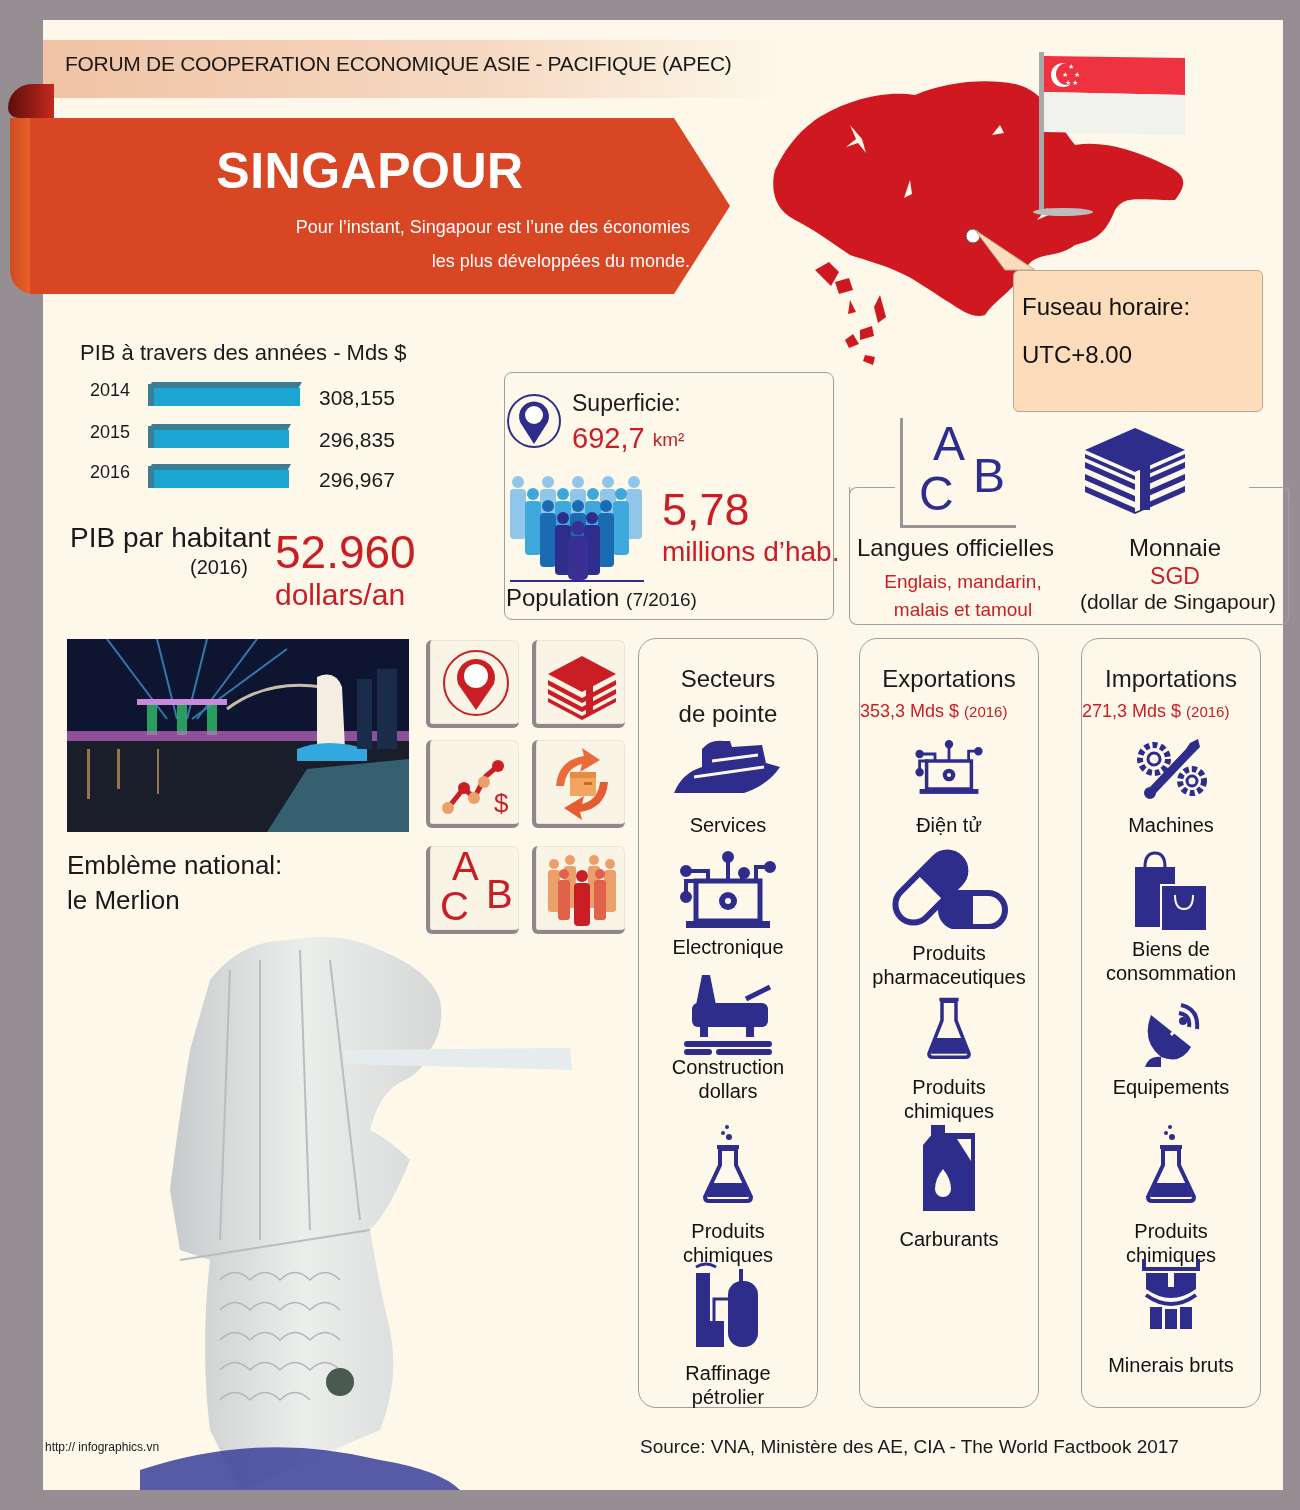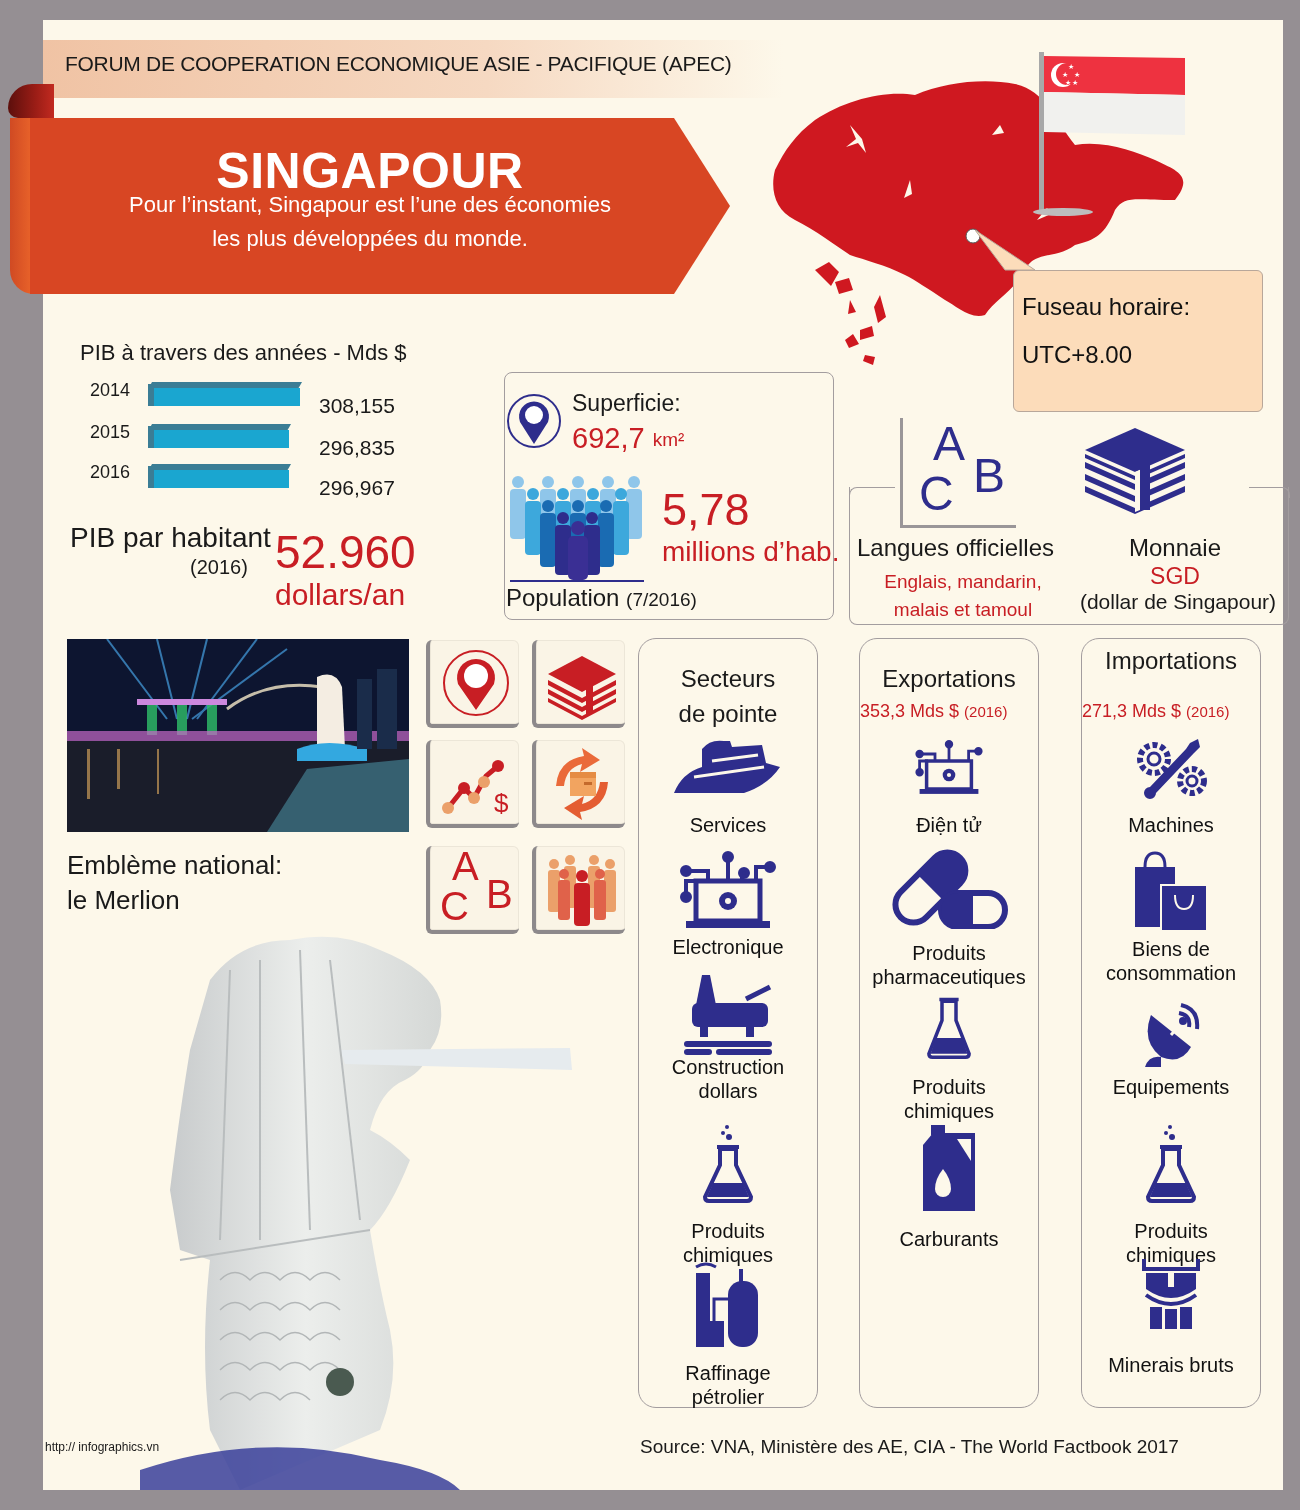--- a/index.html
+++ b/index.html
@@ -13,39 +13,39 @@
     background: linear-gradient(90deg, #f0c3a4 0%, #f6d9c2 60%, #fdf8ea 100%); }
   .apec-text { position: absolute; left: 65px; top: 52px; font-size: 21px; color: #1a1a1a; letter-spacing: -0.3px; white-space: nowrap; }
   .ribbon-curl-top { position: absolute; left: 8px; top: 84px; width: 46px; height: 34px; border-radius: 24px 0 0 10px;
     background: linear-gradient(90deg, #5c0f0c 0%, #9b1d16 60%, #c22a20 100%); }
   .ribbon { position: absolute; left: 30px; top: 118px; width: 700px; height: 176px;
     background: #d84623; clip-path: polygon(0 0, 92% 0, 100% 50%, 92% 100%, 0 100%);
     filter: drop-shadow(0 4px 4px rgba(0,0,0,0.3)); }
   .ribbon-shade { position: absolute; left: 10px; top: 118px; width: 100px; height: 176px;
     background: linear-gradient(90deg, #d04a23 0%, #f26c2c 30%, #e0522a 70%, #d84623 100%); border-radius: 0 0 0 24px; }
   .title { position: absolute; left: 60px; top: 142px; width: 620px; text-align: center; font-size: 50px; font-weight: bold; color: #ffffff; letter-spacing: 0.5px; }
-  .subtitle { position: absolute; left: 50px; top: 188px; width: 640px; text-align: center; font-size: 22px; line-height: 34px; color: #ffffff; }
+  .subtitle { position: absolute; left: 50px; top: 210px; width: 640px; text-align: right; font-size: 18px; line-height: 34px; color: #ffffff; }
 
   
   .map { position: absolute; left: 755px; top: 60px; width: 440px; height: 330px; }
   .flag { position: absolute; left: 1025px; top: 50px; width: 170px; height: 170px; }
   .callout { position: absolute; left: 1013px; top: 270px; width: 250px; height: 142px; background: #fcdcba; border: 1px solid #b8a79a; border-radius: 6px; padding: 12px 8px; }
   .callout-tail { position: absolute; left: 975px; top: 230px; width: 60px; height: 50px; }
   .callout-line { font-size: 24px; line-height: 48px; color: #111; white-space: nowrap; }
   .callout-line.l1 { margin-top: -8px; }
 
   
   .pib-title { position: absolute; left: 80px; top: 340px; font-size: 22px; color: #1a1a1a; white-space: nowrap; }
   .pib-row { position: absolute; left: 90px; height: 28px; width: 340px; }
   .pib-year { position: absolute; left: 0; top: 0; font-size: 18px; }
   .pib-bar { position: absolute; left: 58px; top: 2px; height: 24px; }
   .pib-bar .face { position: absolute; left: 6px; top: 6px; bottom: 0; right: 0; background: #1aa6d0; }
   .pib-bar .topside { position: absolute; left: 0; top: 0; right: 2px; height: 7px; background: #3b7d95; transform: skewX(-30deg); transform-origin: left bottom; }
   .pib-bar .leftside { position: absolute; left: 0; top: 2px; width: 6px; bottom: 0; background: #3b7d95; }
-  .pib-val { position: absolute; left: 229px; top: 14px; font-size: 21px; }
+  .pib-val { position: absolute; left: 229px; top: 6px; font-size: 21px; }
 
   .pph-label { position: absolute; left: 70px; top: 522px; font-size: 28px; white-space: nowrap; }
   .pph-year { position: absolute; left: 190px; top: 556px; font-size: 20px; }
   .pph-value { position: absolute; left: 275px; top: 525px; font-size: 46px; color: #c81e24; }
   .pph-unit { position: absolute; left: 275px; top: 578px; font-size: 30px; color: #c81e24; }
 
   
   .card-pop { position: absolute; left: 504px; top: 372px; width: 330px; height: 248px; border: 1.5px solid #a39d9f; border-radius: 8px; }
   .pin-sup { position: absolute; left: 506px; top: 392px; width: 56px; height: 58px; }
   .sup-label { position: absolute; left: 572px; top: 390px; font-size: 23px; }
@@ -525,21 +525,21 @@
       <rect x="10" y="0" width="14" height="10" fill="#2e2d8c"></rect>
       <path d="M2 20 L12 8 L54 8 L54 86 L2 86 Z" fill="#2e2d8c"></path>
       <path d="M36 14 L50 14 L50 36 Z" fill="#fdf8ea"></path>
       <path d="M22 44 Q30 54 30 64 A8 8 0 0 1 14 64 Q14 54 22 44 Z" fill="#fdf8ea"></path>
     </svg>
     <div class="item-label" style="margin-top:16px">Carburants</div>
   </div>
 </div>
 
 <div class="col" style="left:1081px">
-  <div class="col-title" style="top:4px">Importations</div>
+  <div class="col-title" style="top:22px">Importations</div>
   <div class="col-sub" style="top:62px"><span>271,3 Mds $</span> <small>(2016)</small></div>
   <div class="item" style="top:98px">
     <svg width="82" height="66" viewBox="0 0 82 66">
       <circle cx="24" cy="22" r="14" fill="none" stroke="#2e2d8c" stroke-width="6" stroke-dasharray="5 3"></circle>
       <circle cx="24" cy="22" r="6" fill="none" stroke="#2e2d8c" stroke-width="3"></circle>
       <circle cx="62" cy="44" r="12" fill="none" stroke="#2e2d8c" stroke-width="6" stroke-dasharray="5 3"></circle>
       <circle cx="62" cy="44" r="5" fill="none" stroke="#2e2d8c" stroke-width="3"></circle>
       <path d="M60 6 L68 2 L70 10 L64 16 L26 56 A6 6 0 1 1 20 50 L56 12 Z" fill="#2e2d8c"></path>
     </svg>
     <div class="item-label" style="margin-top:10px">Machines</div>

